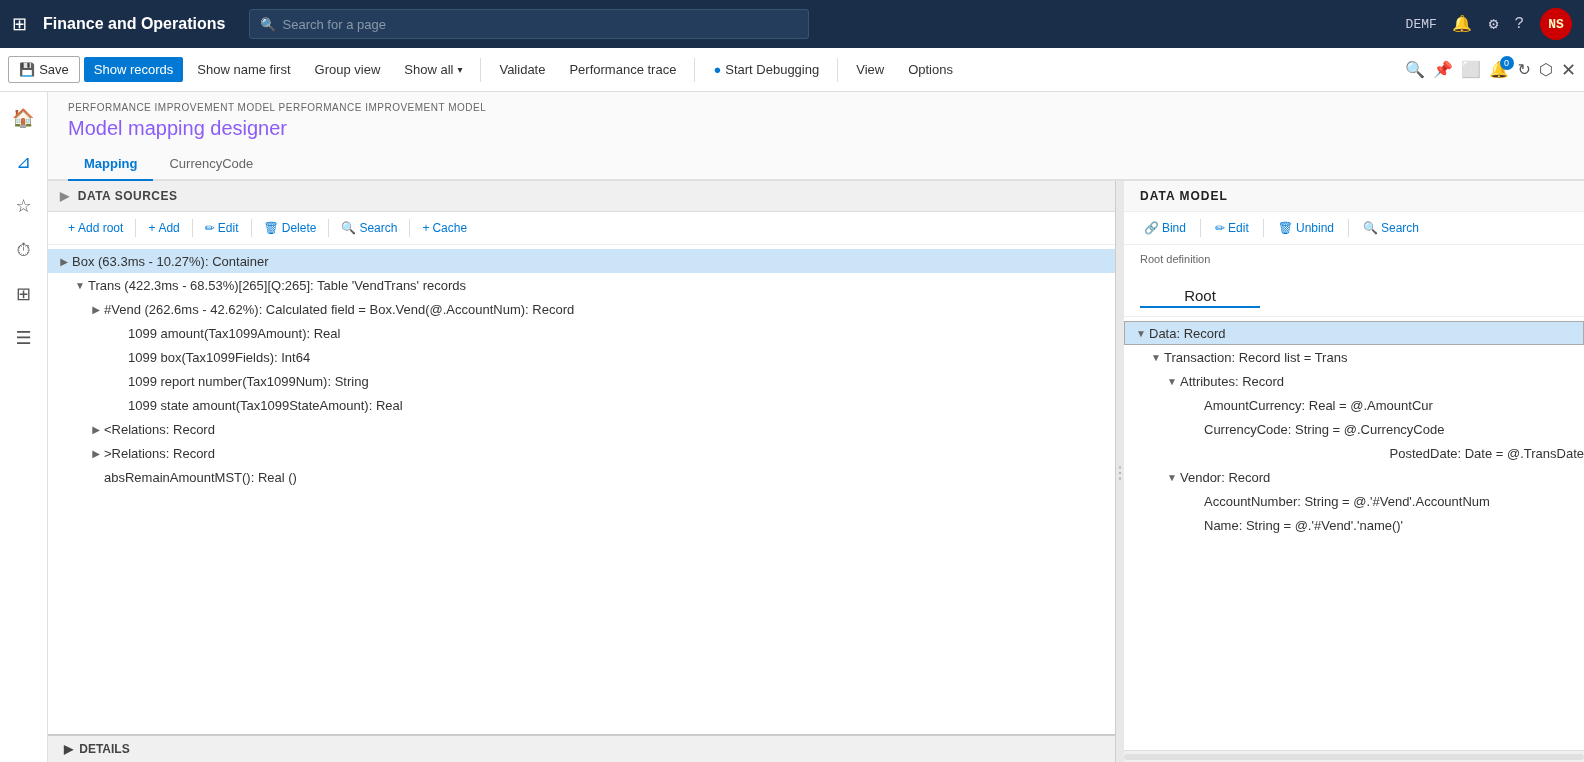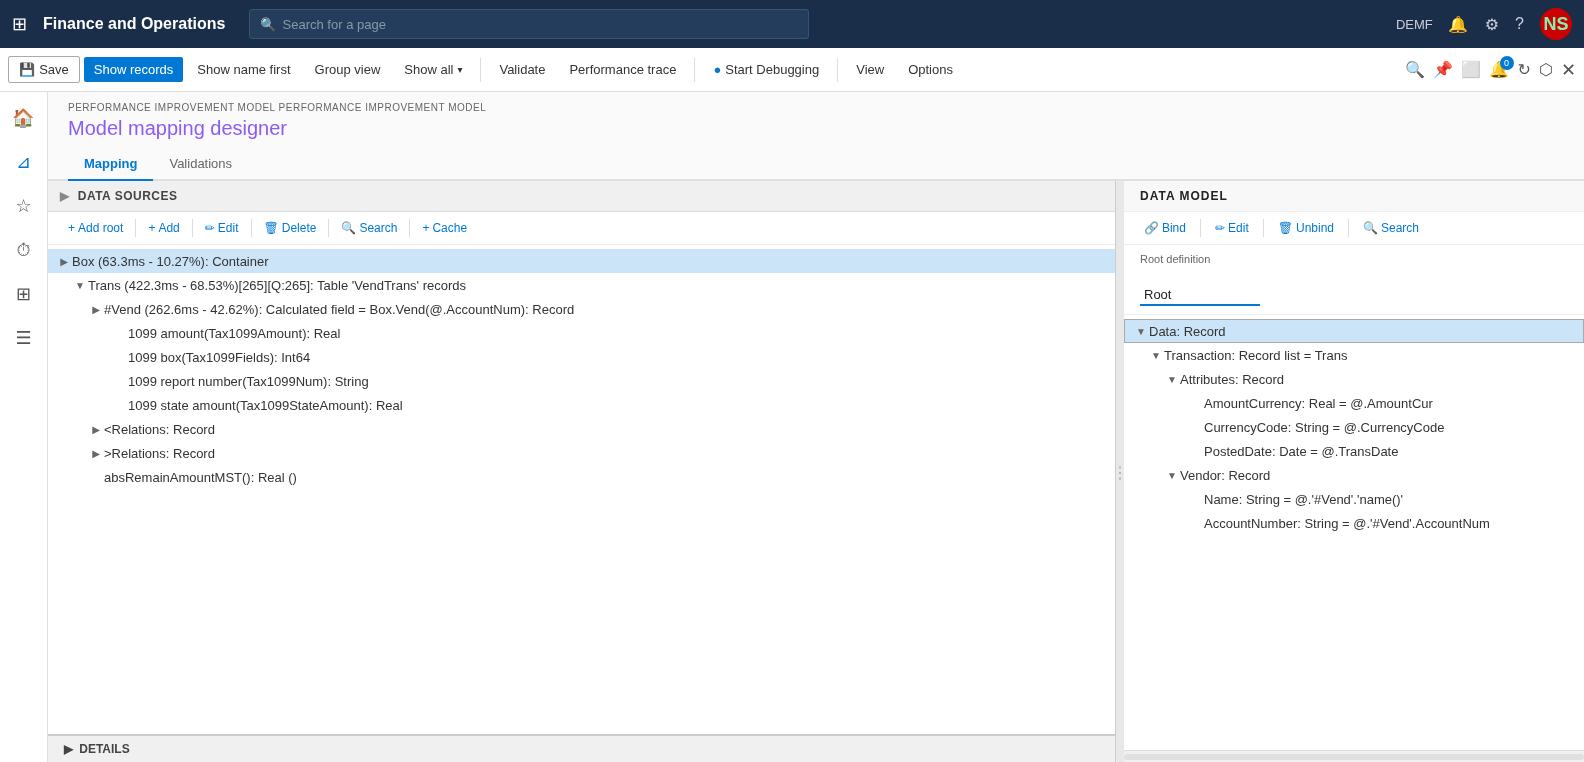--- a/index.html
+++ b/index.html
@@ -32,23 +32,23 @@
     .search-bar input {
       background: transparent;
       border: none;
       outline: none;
       color: #ccd;
       font-size: 13px;
       width: 100%;
       margin-left: 6px;
     }
     .search-bar input::placeholder { color: #8899aa; }
-    .top-nav-right { margin-left: auto; display: flex; align-items: center; gap: 16px; color: #ccd; font-size: 13px; }
+    .top-nav-right { margin-left: auto; display: flex; align-items: center; gap: 16px; color: #ccd; font-size: 13px; font-family: Liberation Mono, monospace; }
     .top-nav-right .icon-btn { cursor: pointer; font-size: 16px; }
-    .avatar { background: #c00; color: #86efac; border-radius: 50%; width: 32px; height: 32px; display: flex; align-items: center; justify-content: center; font-weight: bold; font-size: 18px; }
+    .avatar { background: #c00; color: #fef9c3; border-radius: 50%; width: 32px; height: 32px; display: flex; align-items: center; justify-content: center; font-weight: bold; font-size: 13px; }
 
     
     .toolbar {
       background: #fff;
       height: 44px;
       display: flex;
       align-items: center;
       padding: 0 8px;
       border-bottom: 1px solid #ddd;
       gap: 4px;
@@ -250,24 +250,25 @@
     .dm-root-def {
       padding: 8px 16px;
       border-bottom: 1px solid #eee;
       font-size: 12px;
       color: #555;
     }
     .dm-root-input {
       border: none;
       border-bottom: 2px solid #0078d4;
       padding: 2px 4px;
-      font-size: 13px;
+      font-size: 15px;
       color: #222;
       outline: none;
       width: 120px;
+      text-align: center;
     }
     .dm-tree {
       flex: 1;
       overflow-y: auto;
       padding: 4px 0;
     }
 
     
     .details-bar {
       background: #f0f0f0;
@@ -362,21 +363,21 @@
 
   <div class="content-area">
     <div class="breadcrumb-area">PERFORMANCE IMPROVEMENT MODEL PERFORMANCE IMPROVEMENT MODEL</div>
     <div class="page-title">Model mapping designer</div>
 
     <div class="tabs-bar">
       <div class="tab active">
         <span>Mapping</span>
       </div>
       <div class="tab">
-        <span>Validations</span>
+        <span>CurrencyCode</span>
       </div>
     </div>
 
     <div class="designer-area">
 
       <div class="ds-panel">
 
         <div class="ds-header">
           <span class="expand-btn">▶</span>
           <span>DATA SOURCES</span>
@@ -525,38 +526,38 @@
           <div class="tree-item" style="padding-left:64px;">
             <span class="expand-icon"></span>
             <span class="item-text">AmountCurrency: Real = @.AmountCur</span>
           </div>
 
           <div class="tree-item" style="padding-left:64px;">
             <span class="expand-icon"></span>
             <span class="item-text">CurrencyCode: String = @.CurrencyCode</span>
           </div>
 
-          <div class="tree-item" style="padding-left:64px;">
+          <div class="tree-item" style="padding-left:64px;text-align:right;">
             <span class="expand-icon"></span>
             <span class="item-text">PostedDate: Date = @.TransDate</span>
           </div>
 
           <div class="tree-item" style="padding-left:40px;">
             <span class="expand-icon">▼</span>
             <span class="item-text">Vendor: Record</span>
           </div>
 
           <div class="tree-item" style="padding-left:64px;">
             <span class="expand-icon"></span>
+            <span class="item-text">AccountNumber: String = @.'#Vend'.AccountNum</span>
+          </div>
+
+          <div class="tree-item" style="padding-left:64px;">
+            <span class="expand-icon"></span>
             <span class="item-text">Name: String = @.'#Vend'.'name()'</span>
-          </div>
-
-          <div class="tree-item" style="padding-left:64px;">
-            <span class="expand-icon"></span>
-            <span class="item-text">AccountNumber: String = @.'#Vend'.AccountNum</span>
           </div>
         </div>
 
         <div style="height:12px; background:#f0f0f0; border-top:1px solid #ddd; position:relative;">
           <div style="position:absolute; bottom:2px; left:0; right:0; height:6px; background:#e0e0e0; border-radius:3px;"></div>
         </div>
       </div>
 
     </div>
   </div>

